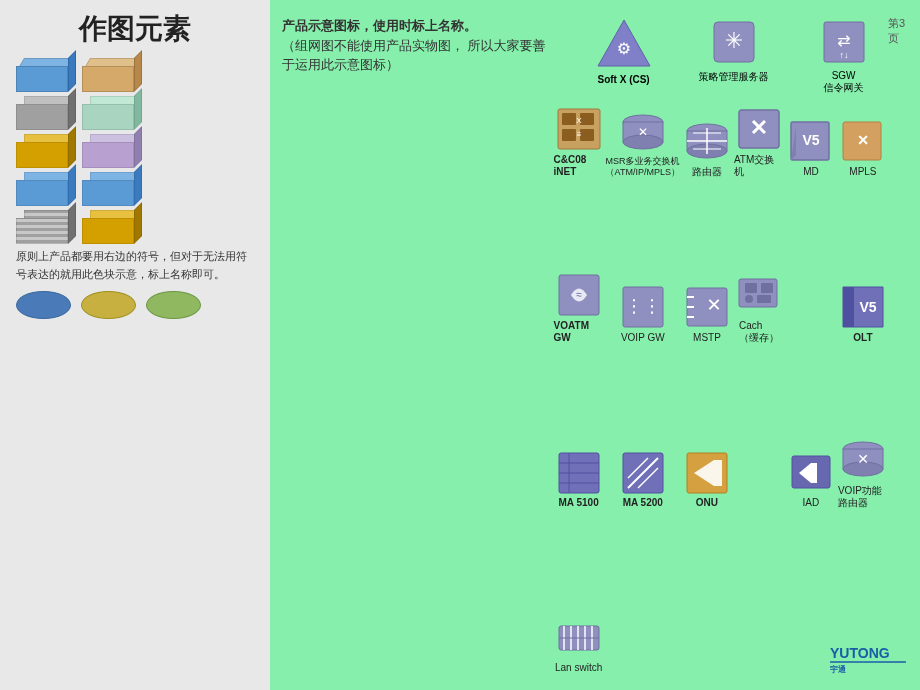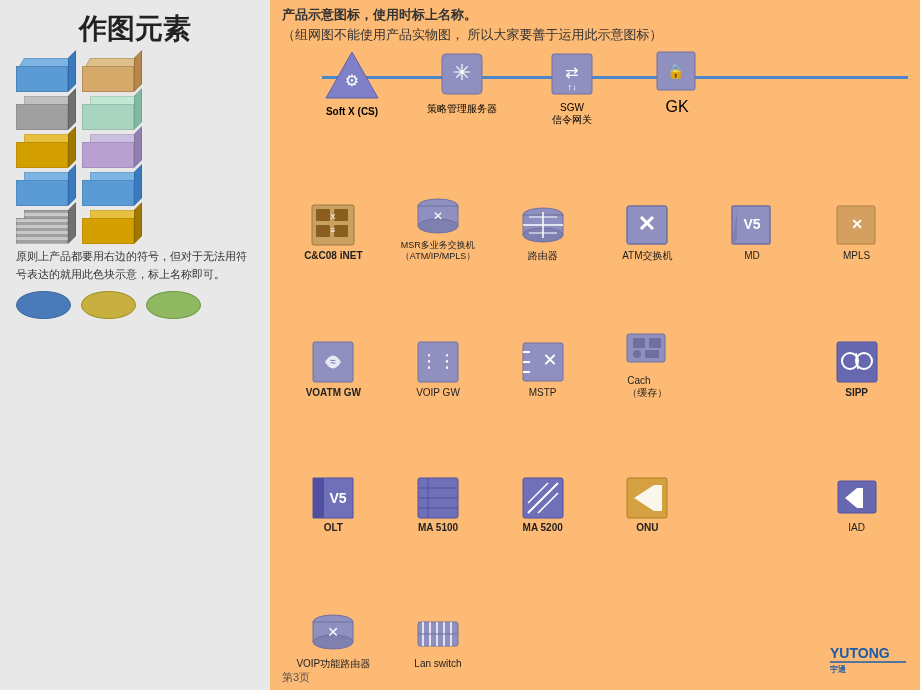--- a/index.html
+++ b/index.html
@@ -7,21 +7,21 @@
       width: 920px;
       height: 690px;
       background: #f0f0f0;
       font-family: 'SimHei', 'Microsoft YaHei', Arial, sans-serif;
       overflow: hidden;
       position: relative;
     }
     .page {
       width: 920px;
       height: 690px;
-      background: #fdba74;
+      background: #86efac;
       position: relative;
       display: flex;
     }
     
     .left-panel {
       width: 270px;
       min-width: 270px;
       background: #e8e8e8;
       padding: 10px 8px;
       display: flex;
@@ -90,23 +90,23 @@
     }
     .oval {
       width: 55px;
       height: 28px;
       border-radius: 50%;
       border: 1px solid rgba(0,0,0,0.2);
     }
     
     .right-panel {
       flex: 1;
-      padding: 5px 12px;
-      display: flex;
-      flex-direction: column;
+      padding: 16px 12px;
+      display: flex;
+      flex-direction: row;
       position: relative;
     }
     .top-text {
       font-size: 13px;
       color: #333;
       margin-bottom: 4px;
       line-height: 1.5;
     }
     .top-text .line1 { font-weight: bold; }
     .icon-cell {
@@ -403,31 +403,20 @@
             <rect x="24" y="6" width="12" height="10" rx="1" fill="#7070a0"></rect>
             <circle cx="12" cy="22" r="4" fill="#7070a0"></circle>
             <rect x="20" y="18" width="14" height="8" rx="1" fill="#7070a0"></rect>
           </svg>
         </div>
         <div class="icon-label">Cach<br>（缓存）</div>
       </div>
 
       <div class="icon-cell"></div>
 
-      <div class="icon-cell">
-        <div class="icon-img">
-          <svg width="46" height="46">
-            <rect x="3" y="3" width="40" height="40" rx="2" fill="#6868b0" stroke="#5050a0" stroke-width="1"></rect>
-            <circle cx="16" cy="22" r="8" fill="none" stroke="white" stroke-width="2"></circle>
-            <circle cx="30" cy="22" r="8" fill="none" stroke="white" stroke-width="2"></circle>
-            <line x1="22" y1="14" x2="24" y2="30" stroke="white" stroke-width="1.5"></line>
-          </svg>
-        </div>
-        <div class="icon-label bold">SIPP</div>
-      </div>
 
       <div class="icon-cell">
         <div class="icon-img">
           <svg width="46" height="46">
             <polygon points="3,3 43,3 43,43 3,43" fill="#7070b8" stroke="#5050a0" stroke-width="1"></polygon>
             <polygon points="3,3 14,3 14,43 3,43" fill="#5050a0"></polygon>
             <text x="28" y="28" text-anchor="middle" font-size="14" fill="white" font-weight="bold">V5</text>
           </svg>
         </div>
         <div class="icon-label bold">OLT</div>

